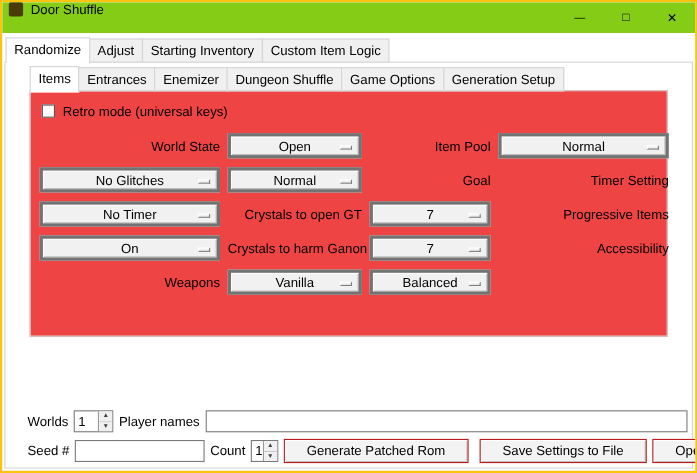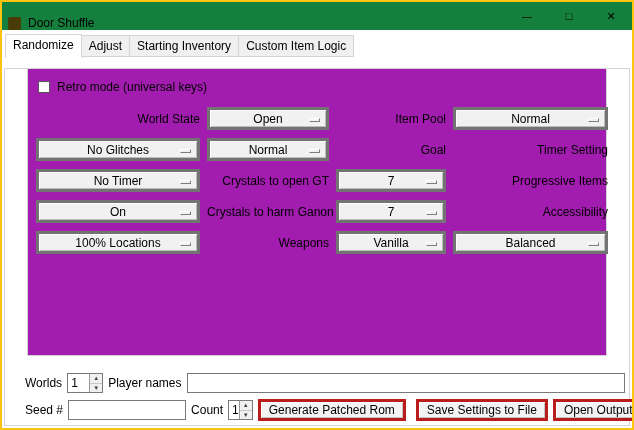--- a/index.html
+++ b/index.html
@@ -7,51 +7,51 @@
   body { font-family:"Liberation Sans", sans-serif; font-size:12px; color:#000; }
 
   .window {
     position:relative; width:634px; height:430px;
     background:#ffffff; border:2px solid #fdc40f;
     display:flex; flex-direction:column; overflow:hidden;
   }
 
   
   .titlebar {
-    height:28px; background:#15803d; display:flex; align-items:flex-end; flex:0 0 28px;
+    height:28px; background:#84cc16; display:flex; align-items:flex-start; flex:0 0 28px;
   }
   .app-icon { width:13px; height:13px; margin-left:6px; background:#4a3c08; border-radius:2px; }
   .title { margin-left:7px; color:#000; }
   .win-controls { margin-left:auto; display:flex; height:100%; }
   .win-btn { width:42px; height:100%; display:flex; align-items:center; justify-content:center; color:#000; cursor:default; }
   .win-btn.min { font-size:10px; }
   .win-btn.max { font-size:11px; }
   .win-btn.close { font-size:11px; }
 
   
   .tabbar { display:flex; align-items:flex-end; position:relative; z-index:3; }
-  .main-tabbar { padding:3px 0 12px 3px; }
+  .main-tabbar { padding:3px 0 0 3px; }
   .sub-tabbar  { padding:2px 0 0 22px; }
   .tab {
     background:#f0f0f0; border:1px solid #d4d4d4; padding:3px 7px;
     margin-top:2px; margin-right:-1px; white-space:nowrap; position:relative; cursor:default;
   }
   .tab.active {
     background:#ffffff; margin-top:0; padding-bottom:5px; margin-bottom:-1px;
     border-bottom:1px solid #ffffff; z-index:4;
   }
 
   
   .main-pane {
     flex:1; border:1px solid #d4d4d4; margin:-1px 2px 2px 2px;
     background:#ffffff; position:relative; z-index:1; padding-top:0;
   }
   .sub-pane {
-    border:1px solid #d4d4d4; margin:-1px 22px 0 22px; height:288px;
-    background:#a21caf; position:relative; z-index:1; padding:6px 0 0 8px;
+    border:1px solid #d4d4d4; margin:-1px 22px 0 22px; height:224px;
+    background:#ef4444; position:relative; z-index:1; padding:6px 0 0 8px;
   }
 
   
   .checkrow { display:flex; align-items:center; gap:7px; height:24px; margin-left:2px; }
   .checkbox { width:12px; height:12px; background:#fff; border:1px solid #565656; flex:0 0 12px; }
 
   
   .fields {
     display:grid; grid-template-columns:164px 122px 110px 155px;
     column-gap:7px; row-gap:8px; margin-top:8px; align-items:center;
@@ -84,23 +84,23 @@
   .entry.seed { width:118px; }
   .spinbox { display:flex; width:36px; height:20px; border:1px solid #7a7a7a; background:#fff; }
   .spin-value { flex:1; display:flex; align-items:center; padding-left:3px; }
   .spin-arrows { width:13px; border-left:1px solid #9a9a9a; display:flex; flex-direction:column; }
   .spin-arrow {
     flex:1; display:flex; align-items:center; justify-content:center;
     font-size:6px; color:#404040; background:#f0f0f0; cursor:default;
   }
   .spin-arrow.up { border-bottom:1px solid #c8c8c8; }
   .btn {
-    height:22px; background:#f3f3f3; border:3px solid #b91c1c;
+    height:22px; background:#f3f3f3; border:1px solid #b91c1c;
     box-shadow: inset 1px 1px 0 #ffffff, inset -1px -1px 0 #c2c2c2;
-    display:flex; align-items:center; padding:0 8px; white-space:nowrap; cursor:default;
+    display:flex; align-items:center; padding:0 20px; white-space:nowrap; cursor:default;
   }
   .spacer { flex:1; }
 </style>
 </head>
 <body>
 
 <div class="window">
 
   <div class="titlebar">
     <div class="app-icon"></div>
@@ -120,20 +120,28 @@
 
   <div class="tabbar main-tabbar">
     <div class="tab active">Randomize</div>
     <div class="tab">Adjust</div>
     <div class="tab">Starting Inventory</div>
     <div class="tab">Custom Item Logic</div>
   </div>
 
   <div class="main-pane">
 
+    <div class="tabbar sub-tabbar">
+      <div class="tab active">Items</div>
+      <div class="tab">Entrances</div>
+      <div class="tab">Enemizer</div>
+      <div class="tab">Dungeon Shuffle</div>
+      <div class="tab">Game Options</div>
+      <div class="tab">Generation Setup</div>
+    </div>
 
     <div class="sub-pane">
 
       <div class="checkrow">
         <div class="checkbox"></div>
         <span>Retro mode (universal keys)</span>
       </div>
 
       <div class="fields">
 
@@ -174,24 +182,20 @@
           <span>On</span>
           <span class="dd-indicator"></span>
         </div>
 
         <span class="flabel">Crystals to harm Ganon</span>
         <div class="dropdown">
           <span>7</span>
           <span class="dd-indicator"></span>
         </div>
         <span class="flabel">Accessibility</span>
-        <div class="dropdown">
-          <span>100% Locations</span>
-          <span class="dd-indicator"></span>
-        </div>
 
         <span class="flabel">Weapons</span>
         <div class="dropdown">
           <span>Vanilla</span>
           <span class="dd-indicator"></span>
         </div>
         <div class="dropdown">
           <span>Balanced</span>
           <span class="dd-indicator"></span>
         </div>

